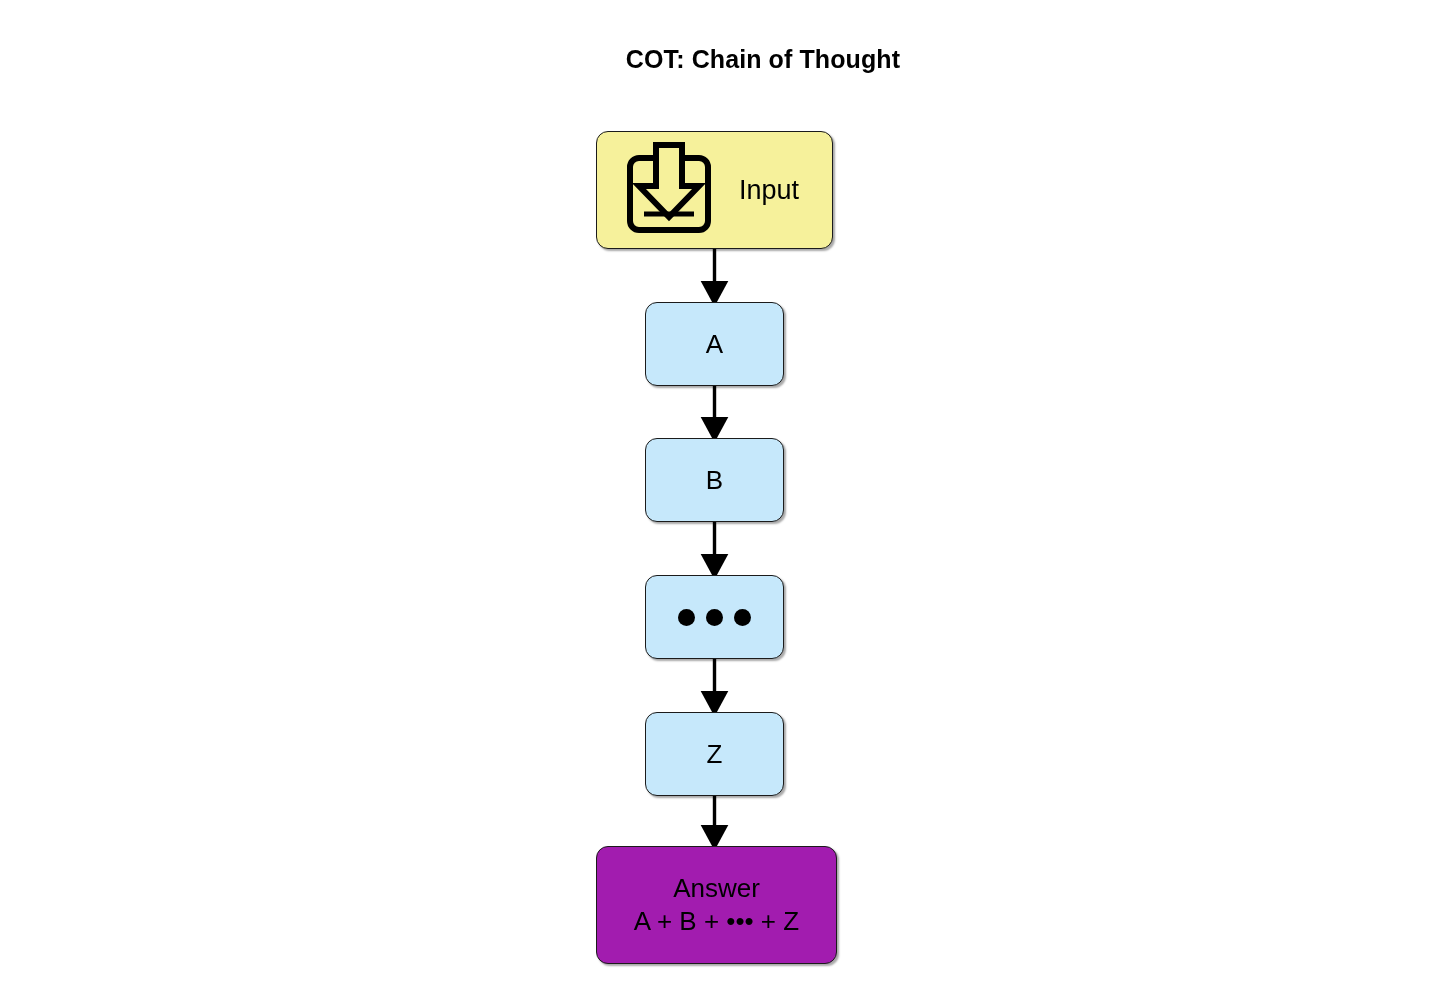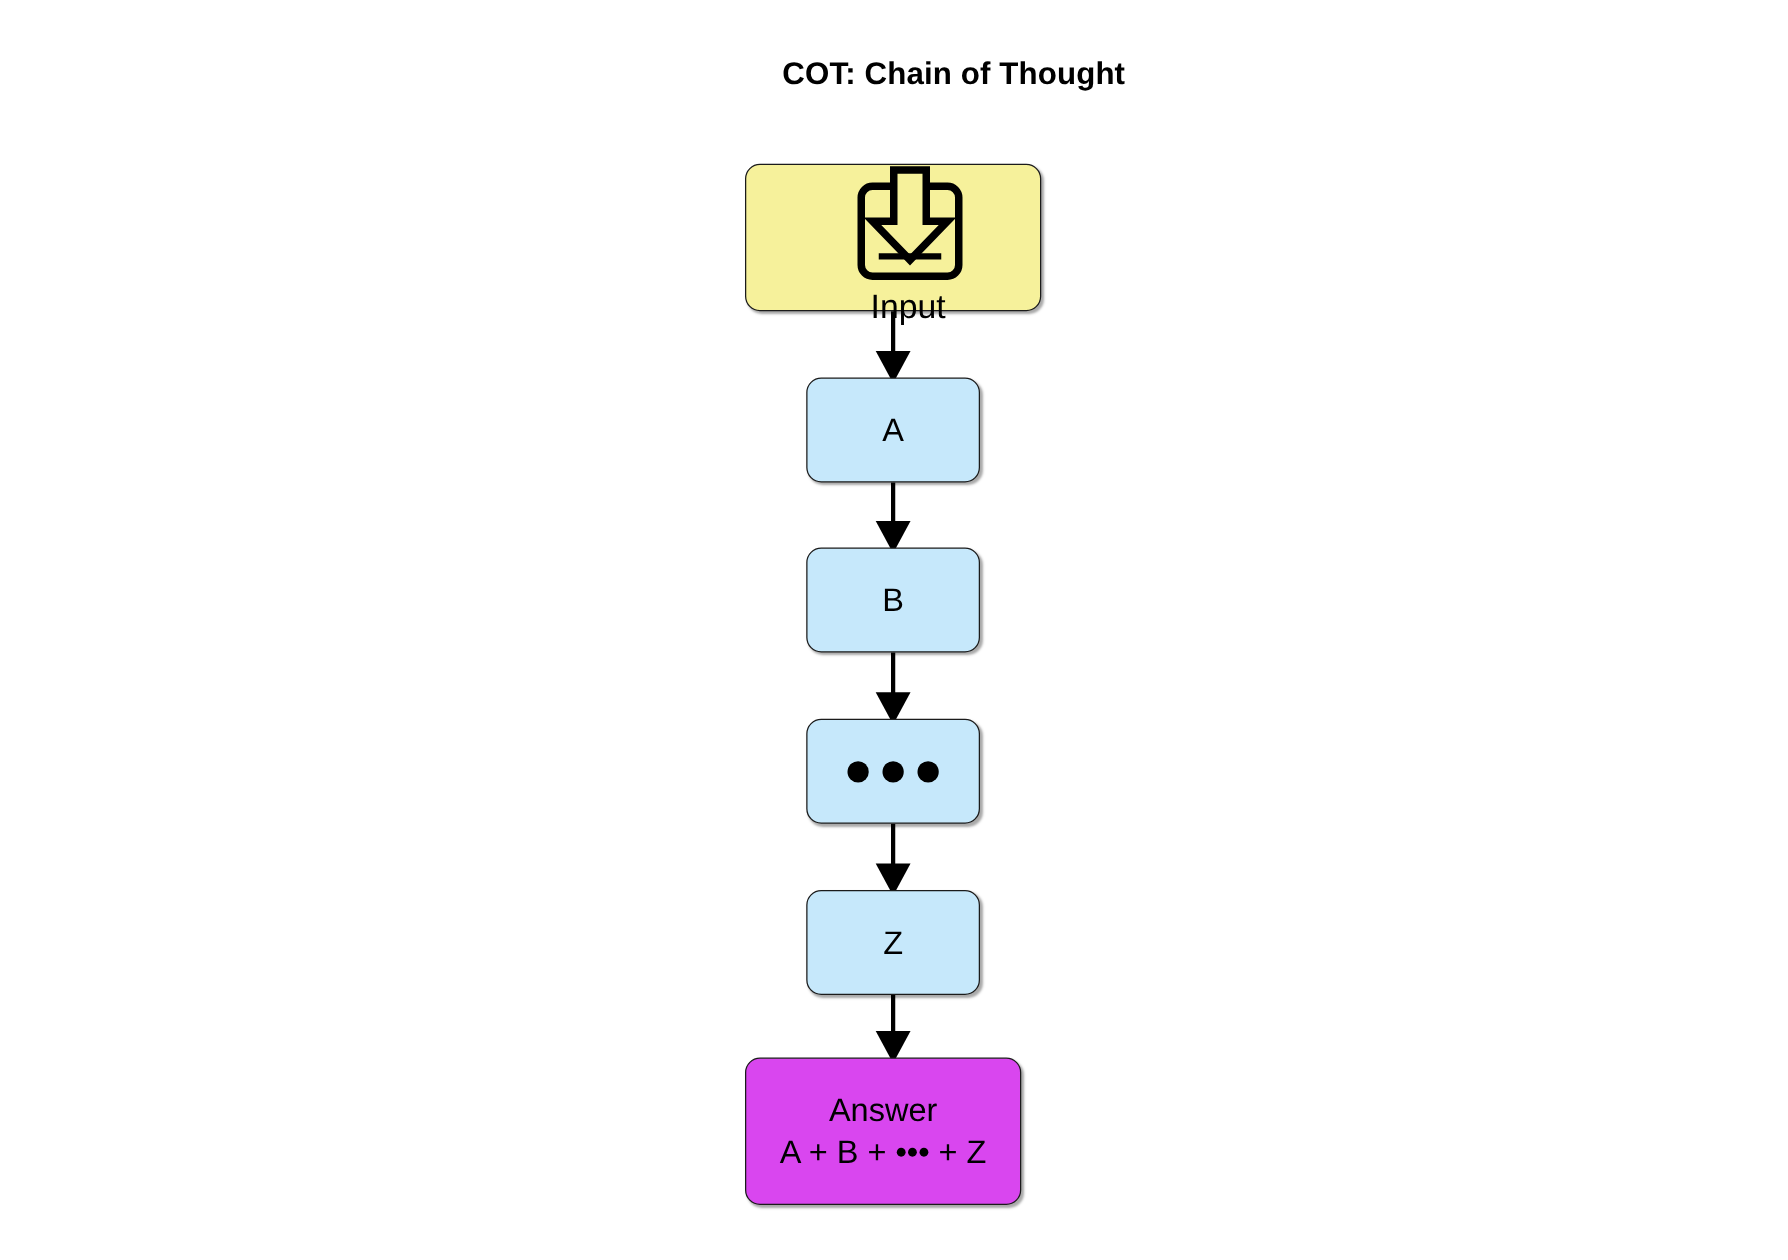--- a/index.html
+++ b/index.html
@@ -43,21 +43,20 @@
   .node {
     position: absolute;
     box-sizing: border-box;
     border: 1.6px solid #1b1b1b;
     border-radius: 12px;
     box-shadow: 2px 2px 2px rgba(0,0,0,0.34);
     display: flex;
     align-items: center;
     justify-content: center;
     text-align: center;
-    flex-direction: column;
   }
 
   .node-label {
     font-size: 26px;
     line-height: 30px;
     white-space: pre-line;
   }
 
   
   #node-input {
@@ -102,23 +101,23 @@
     height: 17px;
     border-radius: 50%;
     background: #000000;
     display: block;
   }
 
   
   #node-answer {
     left: 596px;
     top: 846px;
-    width: 221px;
+    width: 241px;
     height: 118px;
-    background: #d946ef;
+    background: #a21caf;
     flex-direction: column;
   }
   #node-answer .answer-line {
     font-size: 26px;
     line-height: 33px;
     white-space: pre;
   }
 
   
   .connector {

